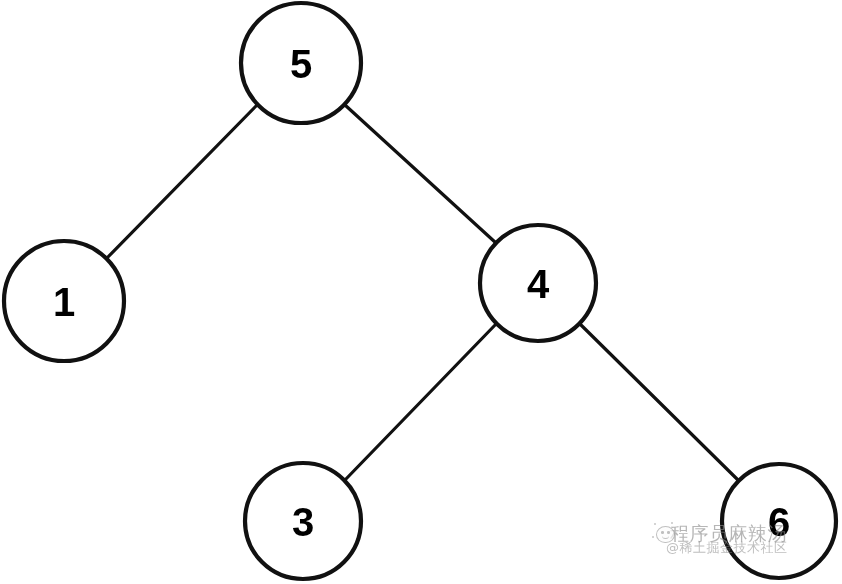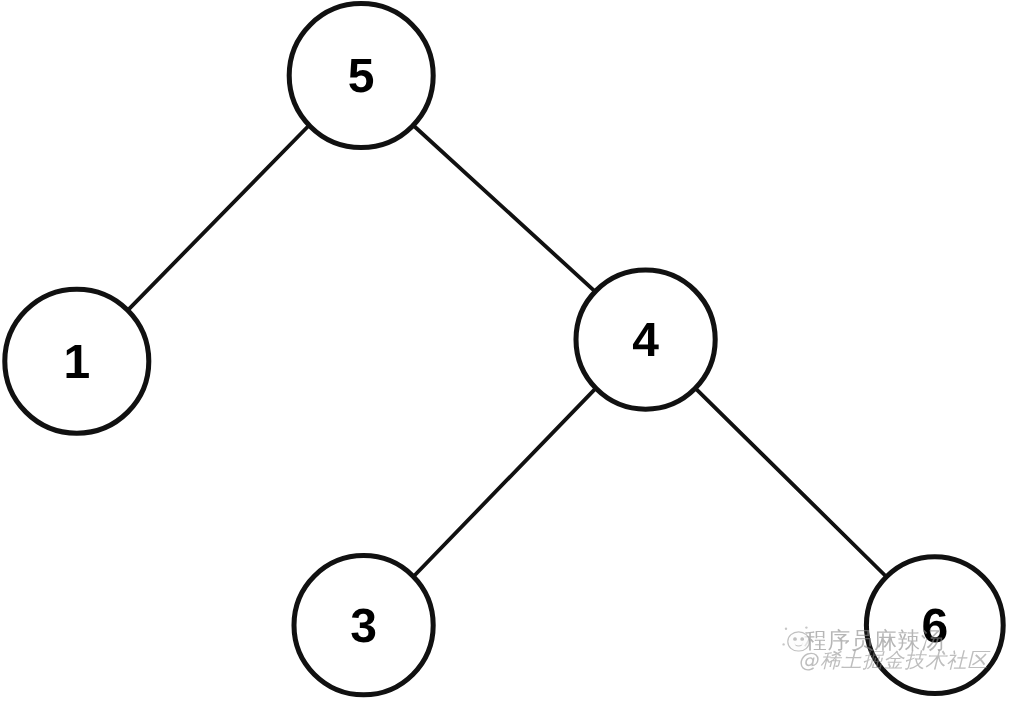--- a/index.html
+++ b/index.html
@@ -109,25 +109,24 @@
   }
   .wm-logo .s1 { left: 2px; top: 3px; }
   .wm-logo .s2 { left: 19px; top: 2px; }
   .wm-logo .s3 { left: 0px; top: 16px; }
   .wm-text-top {
     font-size: 19px;
     letter-spacing: 0.5px;
     transform: translate(18px, 1px);
   }
   .wm-text-bottom {
-    font-size: 17px;
+    font-size: 13px;
     letter-spacing: 0.5px;
     transform: translate(14px, 19px);
     opacity: 0.55;
-    font-style: italic;
   }
 </style>
 </head>
 <body>
 
 <div id="canvas">
 
   <svg id="tree-svg" viewBox="0 0 842 584">
     <g>
       <line class="edge-line" x1="257" y1="105" x2="107" y2="258"></line>

